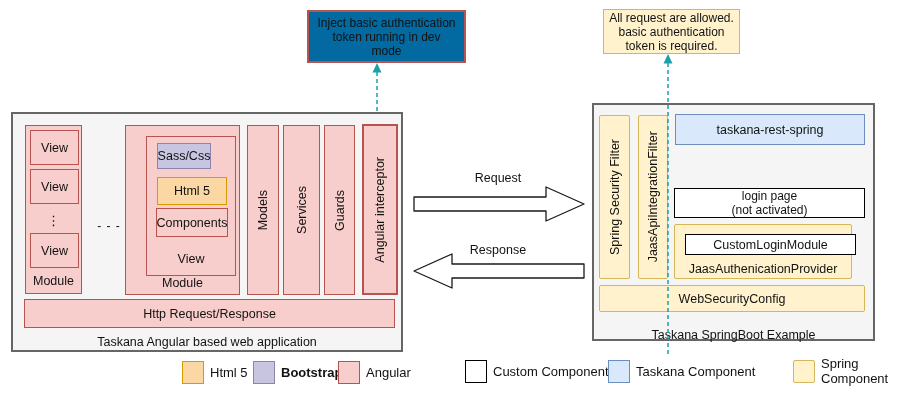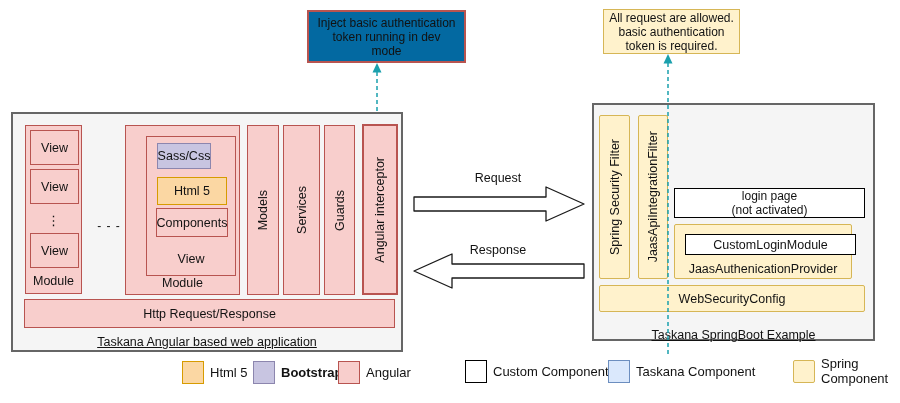--- a/index.html
+++ b/index.html
@@ -11,21 +11,21 @@
   .pink{background:#f8cecc;border:1px solid #b85450;}
   .pink-thick{background:#f8cecc;border:2px solid #b85450;}
   .orange{background:#fbd7a3;border:1px solid #d79b00;}
   .lav{background:#c8c5e1;border:1px solid #8c86ae;}
   .blue{background:#dae8fc;border:1px solid #6c8ebf;}
   .yellow{background:#fff2cc;border:1px solid #d6b656;border-radius:2px;}
   .white-box{background:#ffffff;border:1px solid #000000;}
   .gray-container{background:#f5f5f5;border:2px solid #666666;}
   .vtext{writing-mode:vertical-rl;transform:rotate(180deg);}
   .note{font-size:12px;line-height:14px;}
-  .title{font-size:12.5px;text-decoration:underline;}
+  .title{font-size:12.5px;}
   .flow-label{font-size:12.5px;}
   .legend-item{display:flex;align-items:center;gap:6px;height:22px;font-size:13px;}
   .legend-swatch{width:20px;height:21px;flex:0 0 auto;}
   .boxlabel{font-size:12.5px;}
   .dots{font-size:13px;line-height:11px;}
 </style>
 </head>
 <body>
 
 <div class="canvas">
@@ -95,20 +95,21 @@
 
   <div class="abs gray-container" style="left:592px;top:103px;width:283px;height:238px;">
 
     <div class="abs yellow center" style="left:5px;top:10px;width:31px;height:164px;">
       <span class="vtext boxlabel">Spring Security Filter</span>
     </div>
     <div class="abs yellow center" style="left:44px;top:10px;width:30px;height:164px;">
       <span class="vtext boxlabel">JaasApiIntegrationFilter</span>
     </div>
 
+    <div class="abs blue center boxlabel" style="left:81px;top:9px;width:190px;height:31px;">taskana-rest-spring</div>
 
     <div class="abs white-box center pre note" style="left:80px;top:83px;width:191px;height:30px;">login page
 (not activated)</div>
 
     <div class="abs yellow" style="left:80px;top:119px;width:178px;height:55px;">
       <div class="abs white-box center boxlabel" style="left:10px;top:9px;width:171px;height:21px;">CustomLoginModule</div>
       <div class="abs center boxlabel" style="left:0;top:35px;width:100%;height:18px;">JaasAuthenicationProvider</div>
     </div>
 
     <div class="abs yellow center boxlabel" style="left:5px;top:180px;width:266px;height:27px;">WebSecurityConfig</div>

